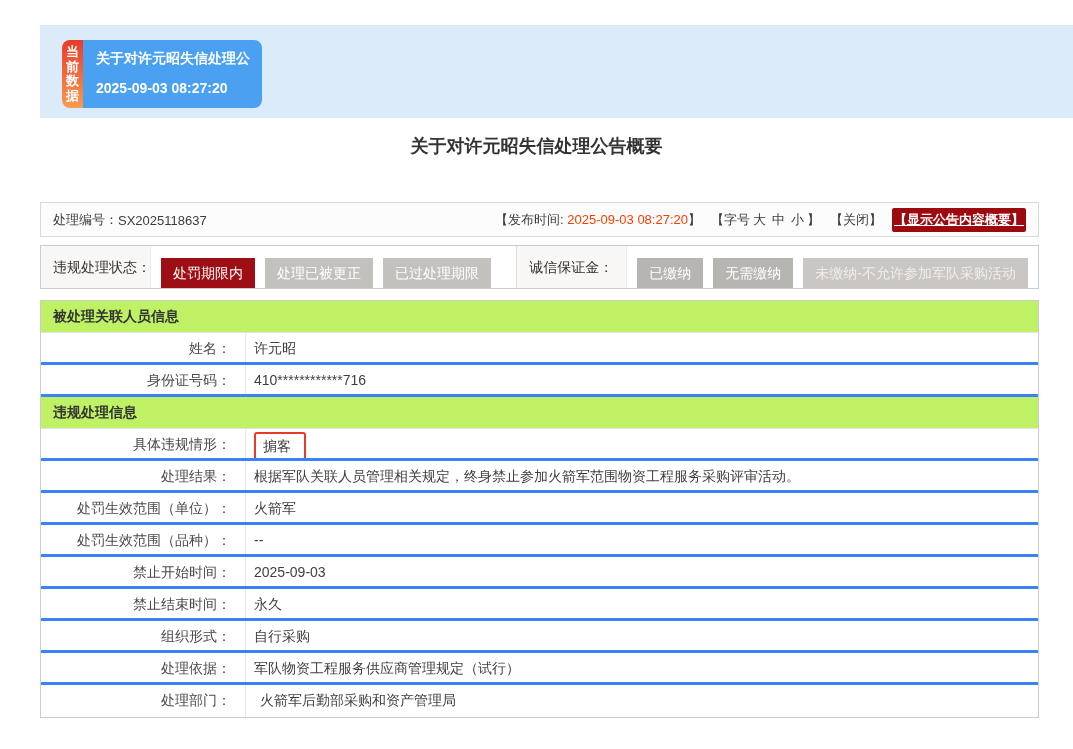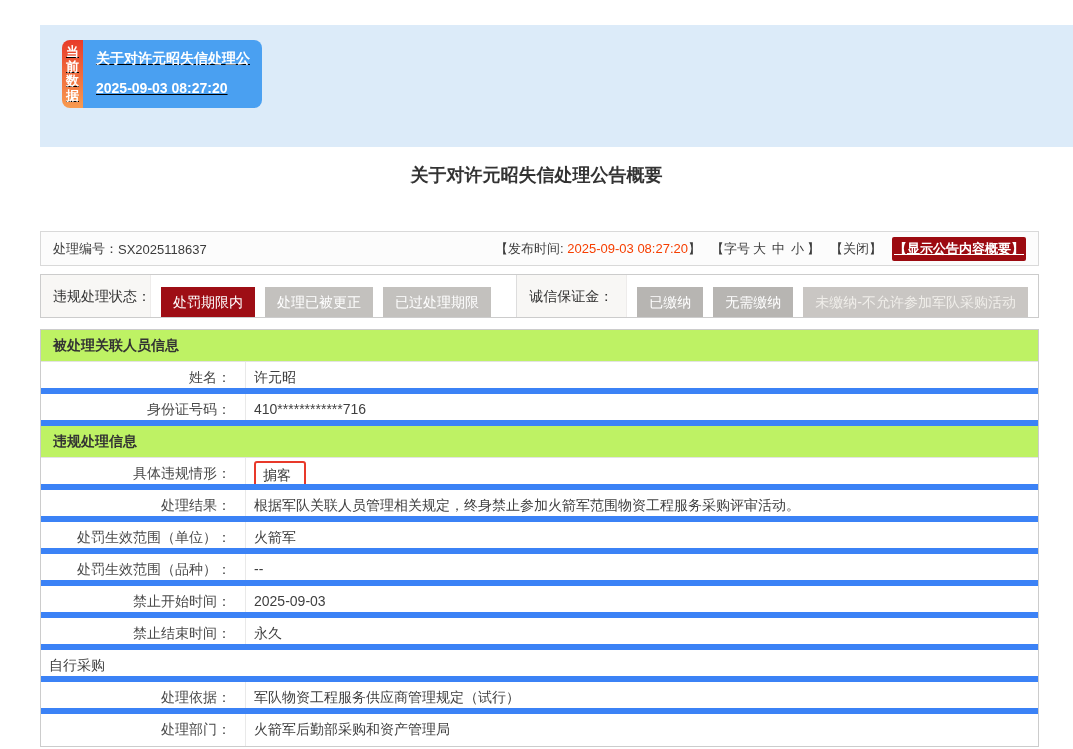--- a/index.html
+++ b/index.html
@@ -5,23 +5,22 @@
   * { box-sizing: border-box; margin: 0; padding: 0; }
   html, body {
     width: 1073px; height: 749px;
     background: #ffffff;
     font-family: "Liberation Sans", sans-serif;
     overflow: hidden;
   }
   
   .top-band {
     margin: 25px 0 15px 40px;
-    width: 1033px; height: 122px;
+    width: 1033px; height: 93px;
     background: #dcebf9;
-    text-decoration: underline;
   }
   .banner-card {
     position: relative; top: 15px; left: 22px;
     display: flex; width: fit-content; cursor: pointer;
   }
   .banner-tag {
     width: 21px;
     padding: 5px 4px;
     background: linear-gradient(180deg, #e83b2a, #f89b50);
     color: #fff; font-size: 13px; font-weight: bold;
@@ -113,24 +112,24 @@
   .section-row {
     height: 32px; line-height: 30px;
     background: #bef264;
     border-bottom: 1px solid #e3e3e3;
     font-size: 14px; font-weight: bold; color: #333;
     padding-left: 12px;
   }
   .trow {
     display: flex;
     height: 32px;
-    border-bottom: 6px solid #3b82f6;
+    border-bottom: 3px solid #3b82f6;
     font-size: 14px;
   }
-  .trow.last { border-bottom: none; }
+  .trow.last { border-bottom: none; gap: 6px; }
   .tlabel {
     width: 205px;
     text-align: right;
     padding-right: 14px;
     line-height: 31px;
     border-right: 1px solid #e9e9e9;
     color: #4a4a4a; white-space: nowrap;
   }
   .tvalue {
     flex: 1;
@@ -232,20 +231,21 @@
     </div>
     <div class="trow">
       <div class="tlabel">禁止开始时间：</div>
       <div class="tvalue">2025-09-03</div>
     </div>
     <div class="trow">
       <div class="tlabel">禁止结束时间：</div>
       <div class="tvalue">永久</div>
     </div>
     <div class="trow">
+      <div class="tlabel">组织形式：</div>
       <div class="tvalue">自行采购</div>
     </div>
     <div class="trow">
       <div class="tlabel">处理依据：</div>
       <div class="tvalue">军队物资工程服务供应商管理规定（试行）</div>
     </div>
     <div class="trow last">
       <div class="tlabel">处理部门：</div>
       <div class="tvalue">火箭军后勤部采购和资产管理局</div>
     </div>

